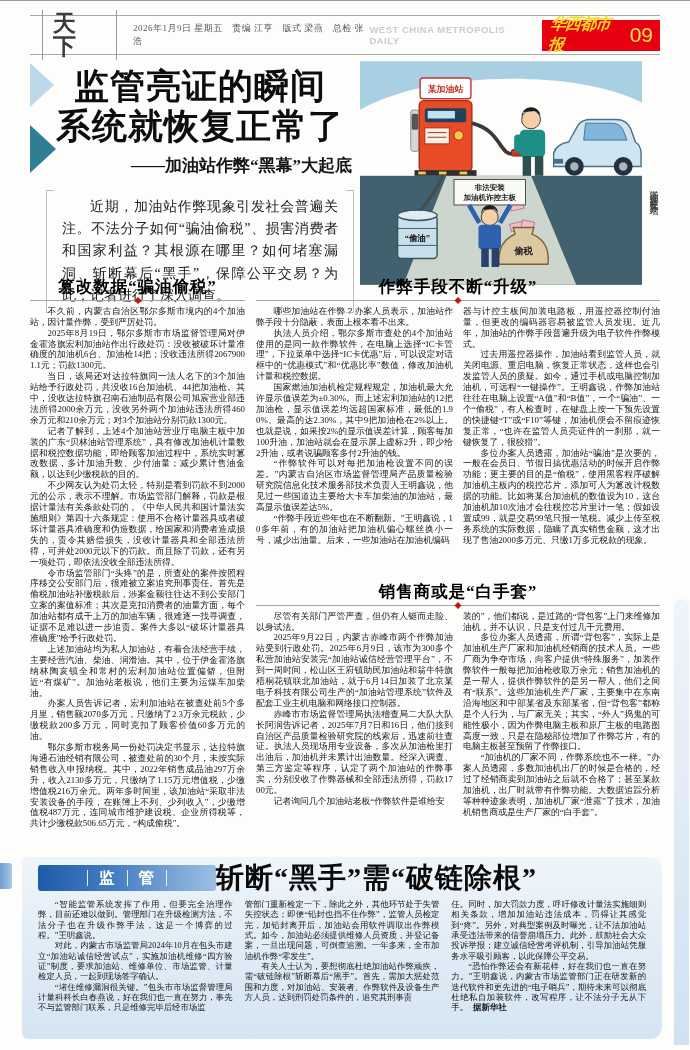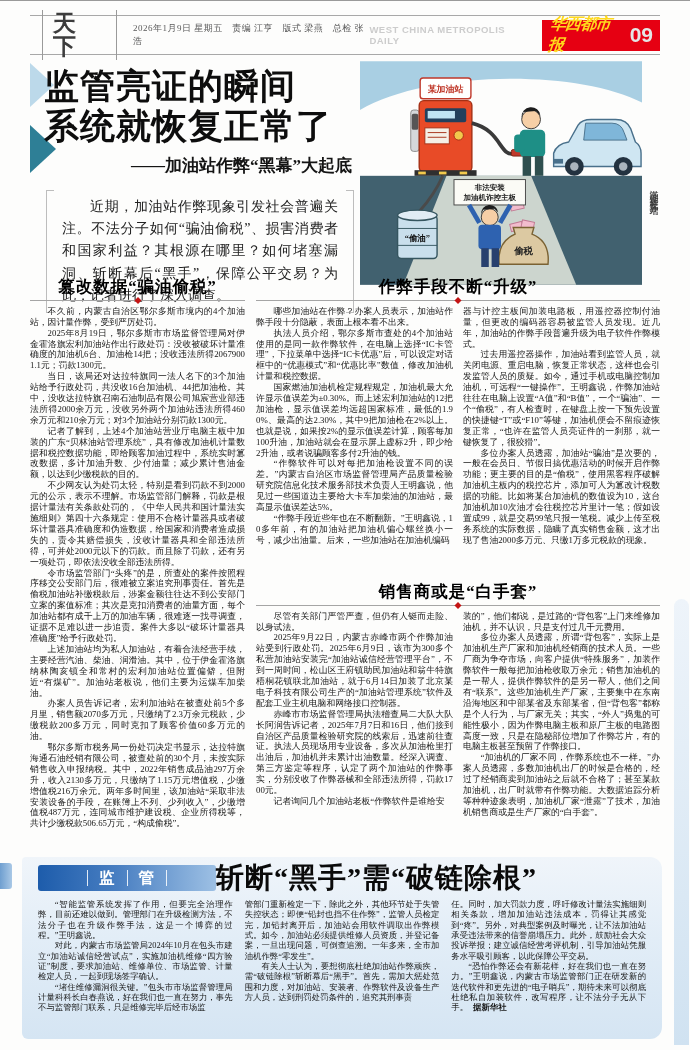--- a/index.html
+++ b/index.html
@@ -27,36 +27,36 @@
     font-size:9.5px; font-weight:700; color:#cccccc; letter-spacing:.5px;
   }
   .brand-box {
     height:31px; background:#e60012; display:flex; align-items:center;
     padding:0 7px; gap:7px;
   }
   .brand-name {
     color:#ffd91c; font-size:16px; font-weight:900; font-style:italic;
     letter-spacing:-1px; transform:skewX(-6deg);
   }
-  .page-no { color:#e5e5e5; font-family:"Liberation Sans",sans-serif; font-size:21px; font-weight:700; }
+  .page-no { color:#fde047; font-family:"Liberation Sans",sans-serif; font-size:21px; font-weight:400; }
 
   
   .feature { position:absolute; top:58px; left:30px; width:630px; height:232px; }
   .deco-arrow-1 {
     position:absolute; left:0; top:4px; width:0; height:0;
     border-top:22px solid transparent; border-bottom:22px solid transparent;
     border-left:24px solid #bcd9ea;
   }
   .deco-arrow-2 {
     position:absolute; left:0; top:66px; width:0; height:0;
     border-top:24px solid transparent; border-bottom:24px solid transparent;
     border-left:26px solid #2e7f96;
   }
   .feature-left { position:absolute; left:14px; top:8px; width:312px; }
-  .headline { font-size:35px; line-height:1.15; font-weight:900; color:#0d0d0d; letter-spacing:1px; }
+  .headline { font-size:35px; line-height:1.15; font-weight:900; color:#0d0d0d; text-align:center; letter-spacing:1px; }
   .subhead { margin-top:6px; font-size:17px; font-weight:800; text-align:right; padding-right:4px; }
   .intro {
     position:relative; margin:13px 2px 0 2px; padding:6px 16px;
     font-size:14px; line-height:1.6; text-align:justify; text-indent:2em; color:#222;
   }
   .intro::before, .intro::after { content:""; position:absolute; top:0; bottom:0; width:7px; }
   .intro::before { left:0; border:1px solid #bdbdbd; border-right:none; }
   .intro::after  { right:0; border:1px solid #bdbdbd; border-left:none; }
 
   .feature-right { position:absolute; left:330px; top:0; width:300px; height:232px; }

